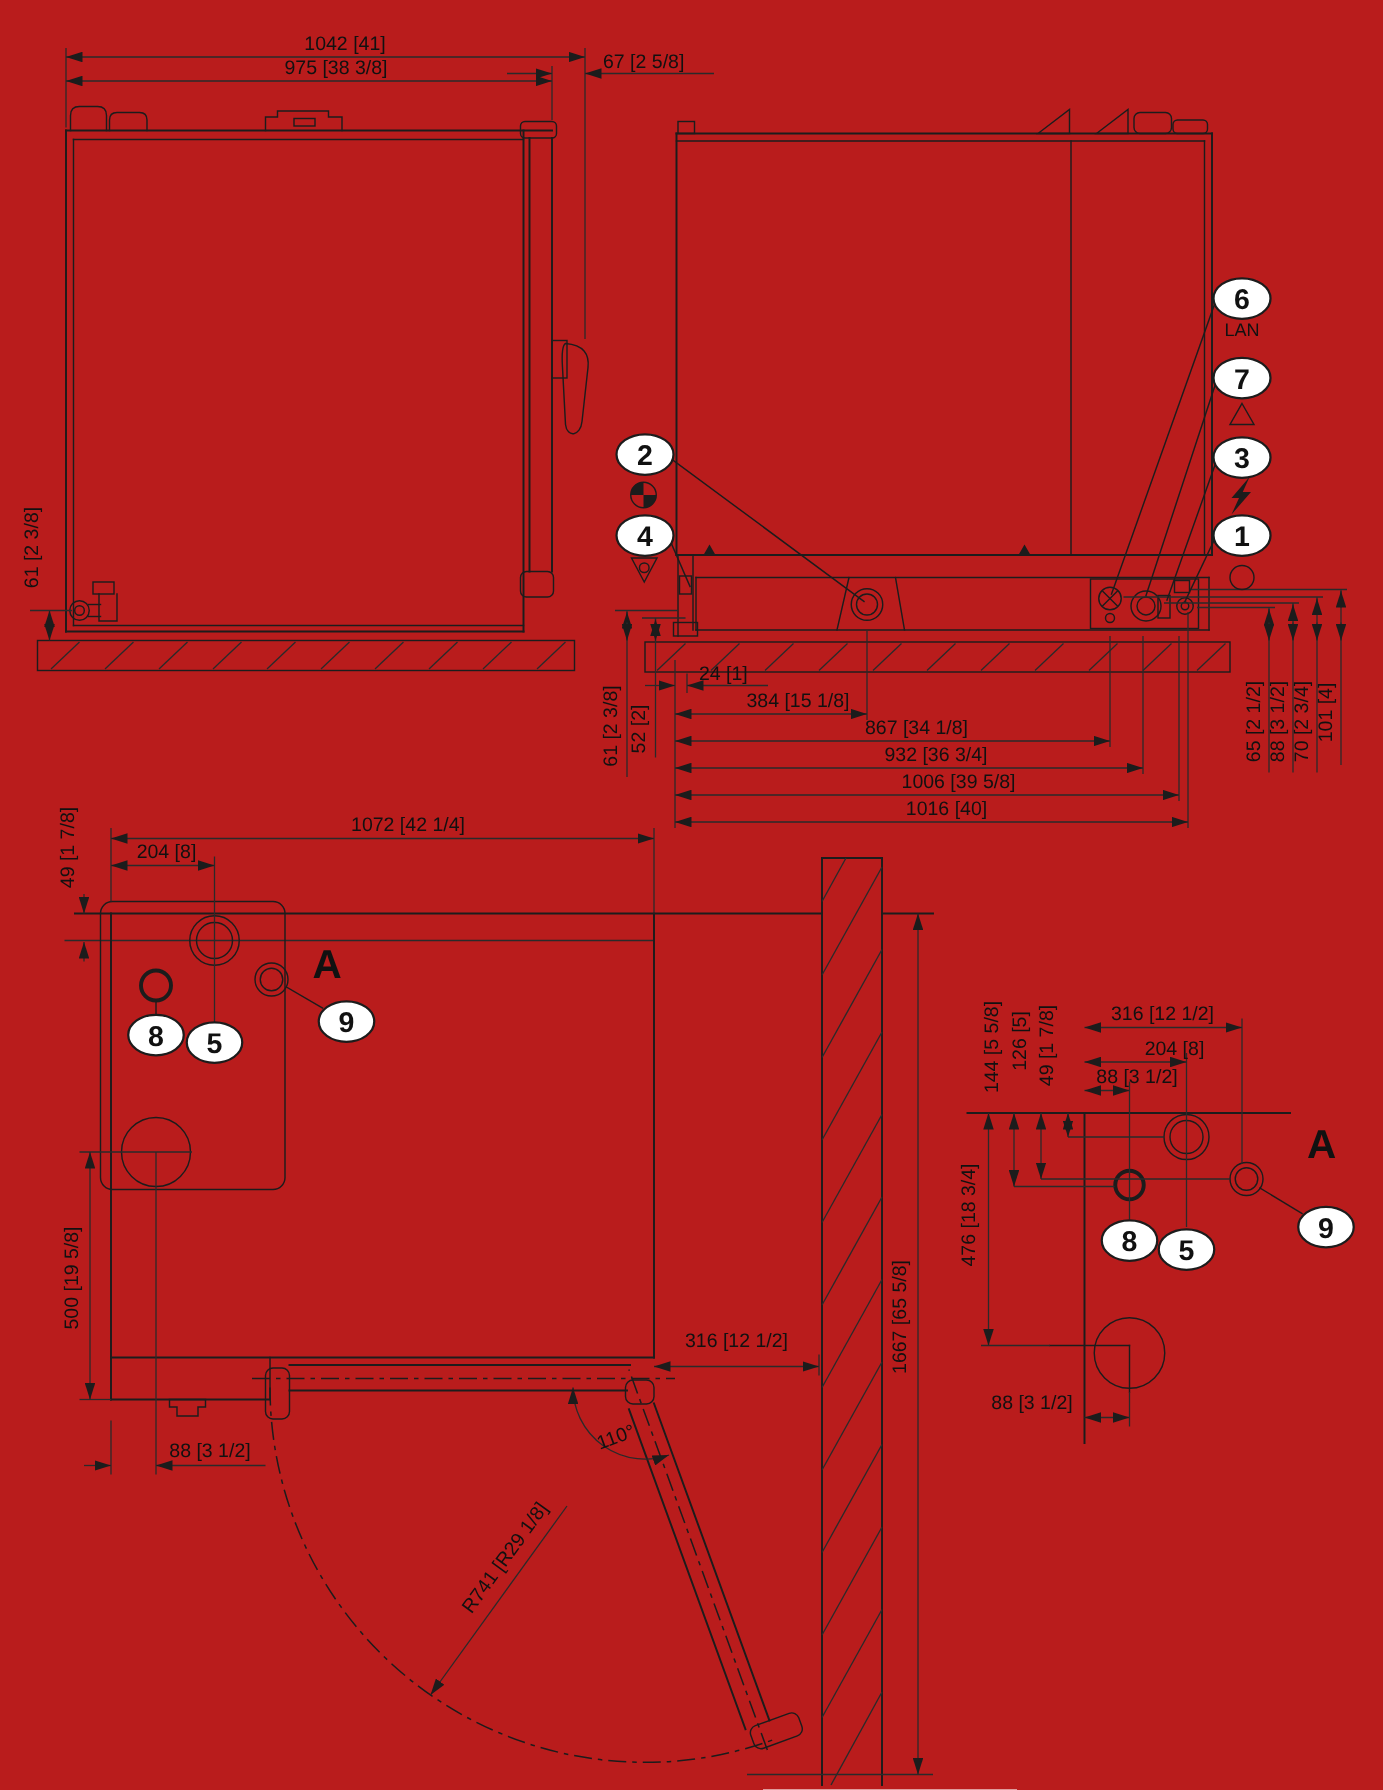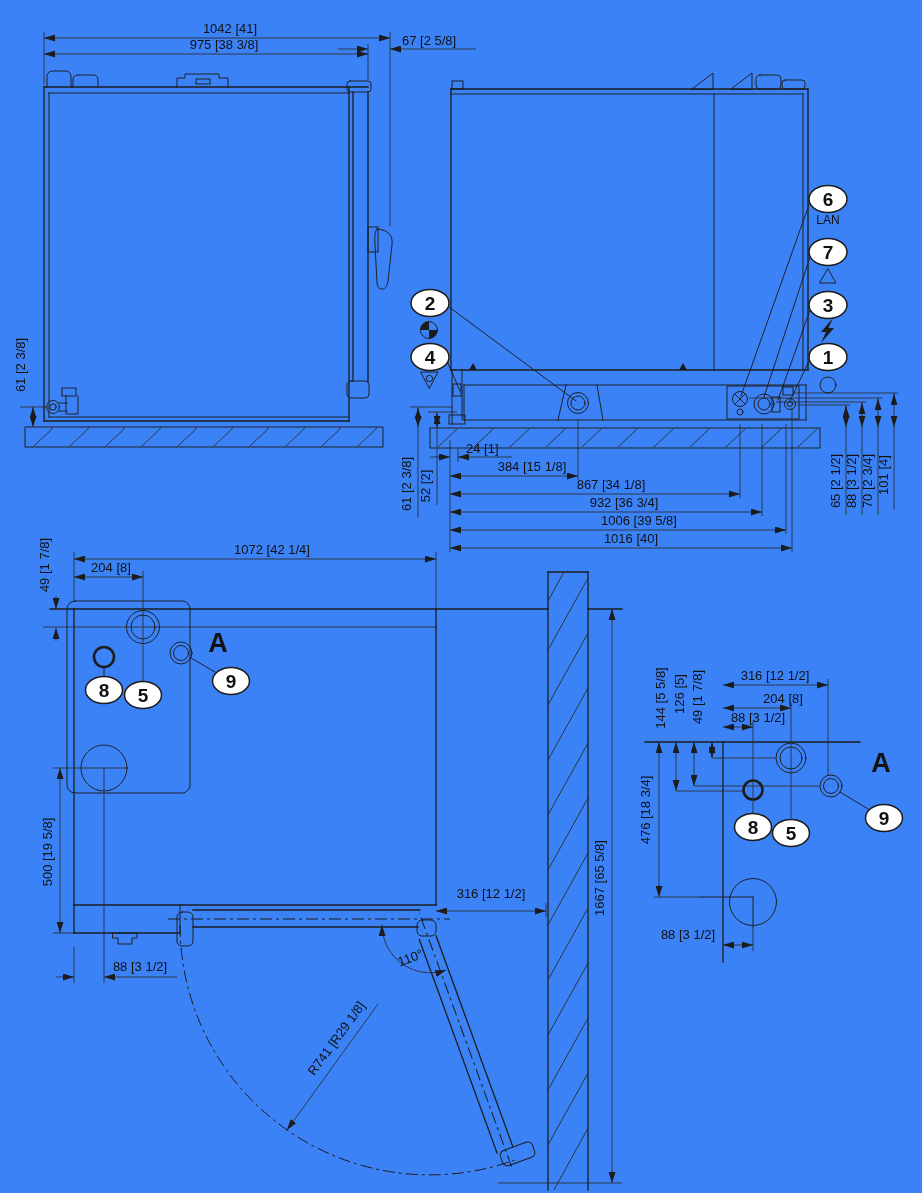--- a/index.html
+++ b/index.html
@@ -1,16 +1,16 @@
 <!DOCTYPE html>
 <html><head>
 <meta charset="utf-8">
 <style>
   html,body{margin:0;padding:0;background:#ffffff;}
-  #stage{width:922px;height:1193px;position:relative;background:#3b82f6;}
+  #stage{width:922px;height:1193px;position:relative;background:#b91c1c;}
   svg{display:block;}
   .ol{stroke:#1c1c1c;fill:none;stroke-width:1.3;stroke-linecap:square;}
   .tl{stroke:#1c1c1c;fill:none;stroke-width:0.95;stroke-linecap:square;}
   .dim{stroke:#2a2a2a;fill:none;stroke-width:0.85;}
   .hat{stroke:#2a2a2a;fill:none;stroke-width:0.9;}
   .cl{stroke:#1c1c1c;fill:none;stroke-width:1;stroke-dasharray:12 4 3 4;}
   .fil{fill:#1c1c1c;stroke:none;}
   text{fill:#111;font-family:"Liberation Sans",sans-serif;font-size:13px;}
   .mid{text-anchor:middle;}
   .bubt{font-size:19px;font-weight:600;text-anchor:middle;}

